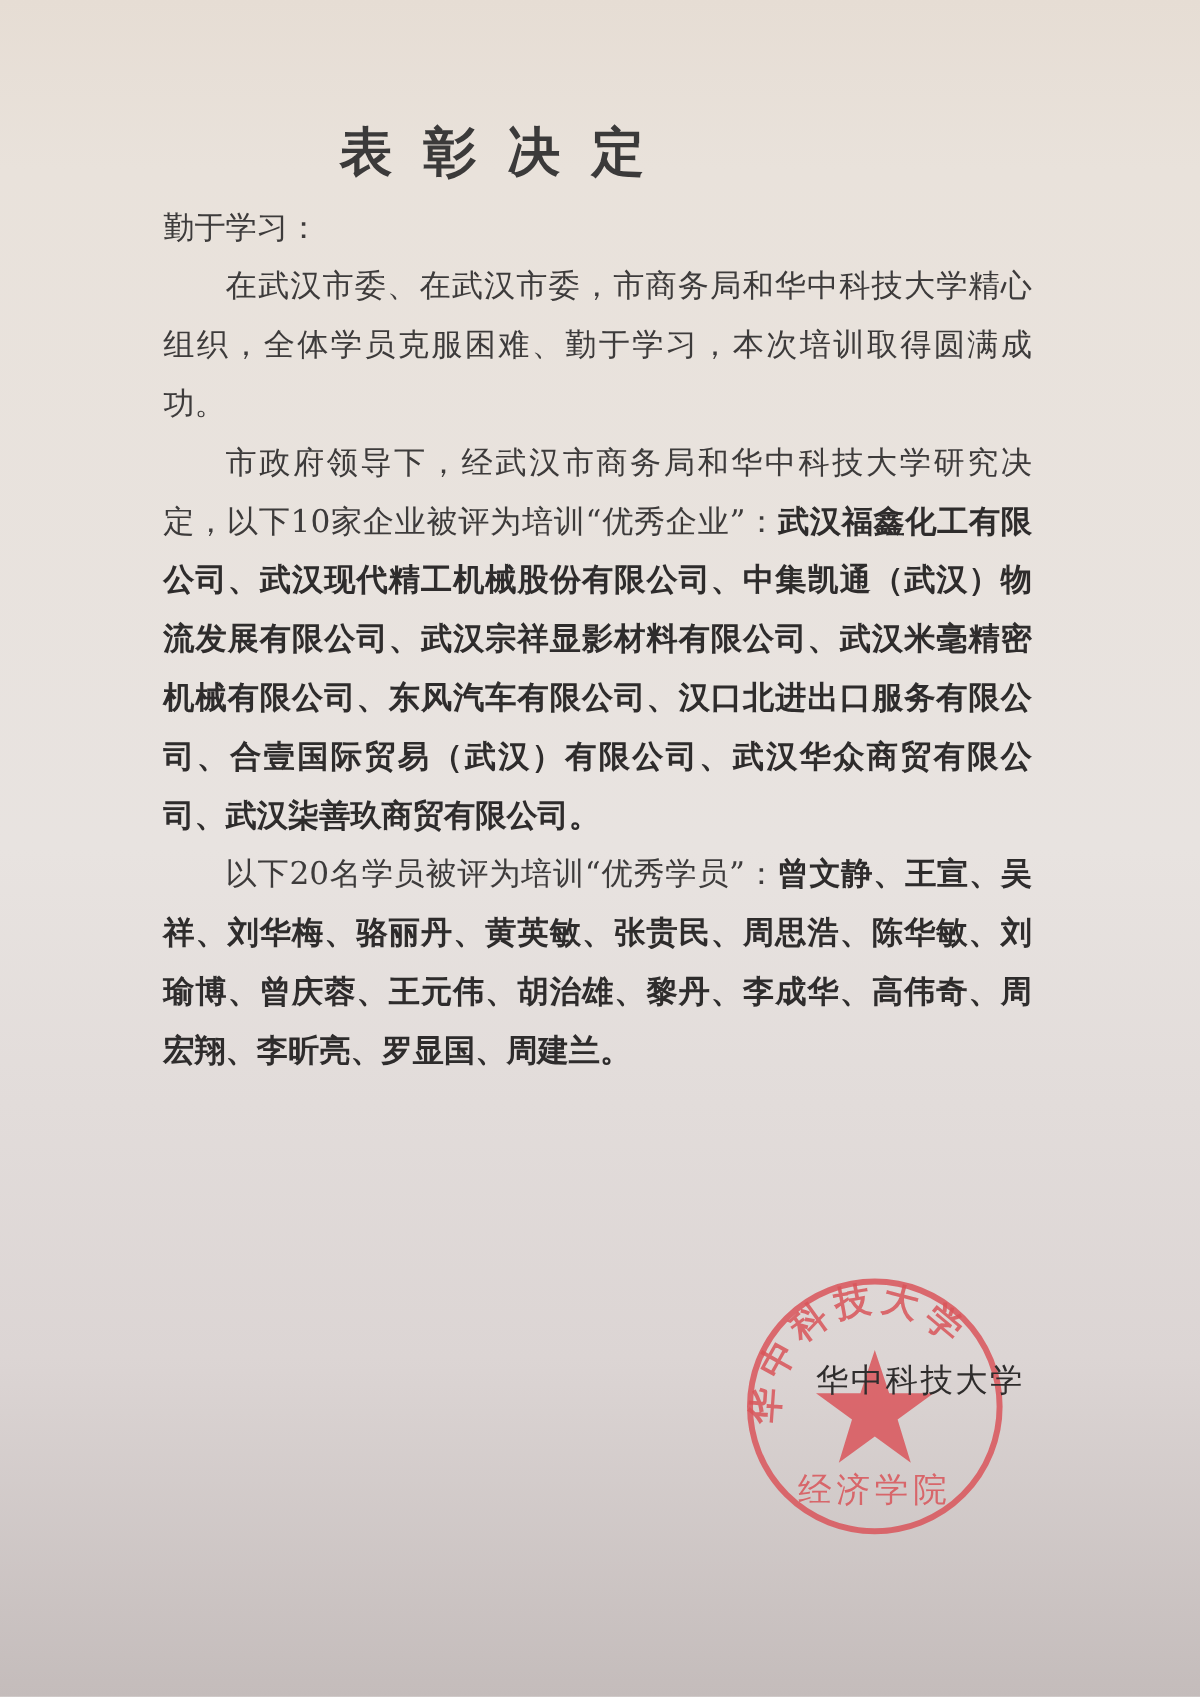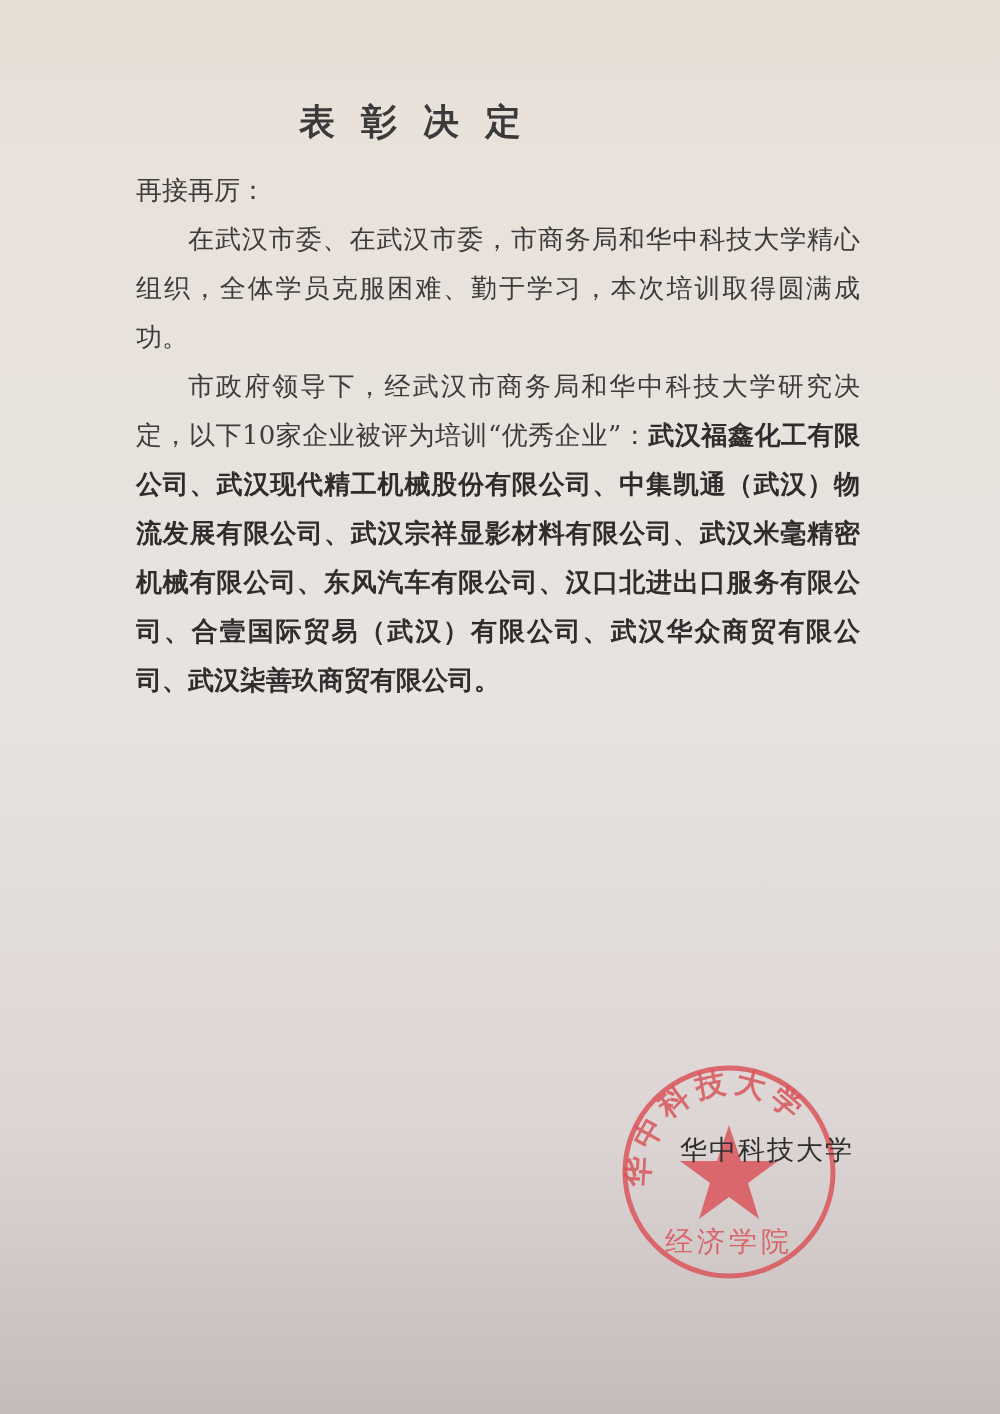--- a/index.html
+++ b/index.html
@@ -5,21 +5,21 @@
     html, body { margin: 0; padding: 0; }
     body {
       width: 1000px; height: 1414px; overflow: hidden; position: relative;
       background: linear-gradient(180deg, #e6ddd4 0%, #e9e2db 10%, #e8e3e0 50%, #dcd5d4 80%, #c4bcbb 100%);
       font-family: "DejaVu Serif", serif;
       color: #3a3838;
     }
     .page { position: absolute; left: 0; top: 0; width: 1000px; height: 1414px; }
     .title {
       position: absolute; left: 0; width: 820px; top: 98px; text-align: center;
-      font-size: 36px; font-weight: bold; letter-spacing: 26px; color: #3b3a3a;
+      font-size: 44px; font-weight: bold; letter-spacing: 26px; color: #3b3a3a;
       padding-left: 26px; box-sizing: border-box;
     }
     .body-text {
       position: absolute; left: 136px; top: 166px; width: 724px;
       font-size: 26px; line-height: 49px; color: #3d3b3b;
       text-align: justify; text-justify: inter-character;
     }
     .para { margin: 0; }
     .indent { text-indent: 52px; }
     .b { font-weight: bold; color: #2e2c2c; }
@@ -34,26 +34,27 @@
       position: absolute; left: 644px; top: 1185px; font-size: 27px; color: #2f2d2d; letter-spacing: 1px;
     }
   </style>
 </head>
 <body>
 
 <div class="page">
   <div class="title">表彰决定</div>
 
   <div class="body-text">
-    <p class="salutation">再接再厉：</p>
+    <p class="salutation">勤于学习：</p>
 
     <p class="para indent">在武汉市委、在武汉市委，市商务局和华中科技大学精心组织，全体学员克服困难、勤于学习，本次培训取得圆满成功。</p>
 
     <p class="para indent"><span>市政府领导下，经武汉市商务局和华中科技大学研究决定，以下10家企业被评为培训“优秀企业”：</span><span class="b">武汉福鑫化工有限公司、武汉现代精工机械股份有限公司、中集凯通（武汉）物流发展有限公司、武汉宗祥显影材料有限公司、武汉米毫精密机械有限公司、东风汽车有限公司、汉口北进出口服务有限公司、合壹国际贸易（武汉）有限公司、武汉华众商贸有限公司、武汉柒善玖商贸有限公司。</span></p>
 
+    <p class="para indent"><span>以下20名学员被评为培训“优秀学员”：</span><span class="b">曾文静、王宣、吴祥、刘华梅、骆丽丹、黄英敏、张贵民、周思浩、陈华敏、刘瑜博、曾庆蓉、王元伟、胡治雄、黎丹、李成华、高伟奇、周宏翔、李昕亮、罗显国、周建兰。</span></p>
 
   </div>
 
   <svg class="stamp" viewBox="0 0 218 218">
     <defs>
       <path id="topArc" d="M 30 130 A 82 82 0 1 1 190 130"></path>
       <path id="botArc" d="M 60 170 Q 109 200 160 170"></path>
     </defs>
     <circle cx="109" cy="109" r="104" fill="none" stroke="#d9555a" stroke-width="5" opacity="0.85"></circle>
     <text font-size="30" font-weight="bold" fill="#d9555a" opacity="0.85" font-family="DejaVu Serif, serif" letter-spacing="6">

